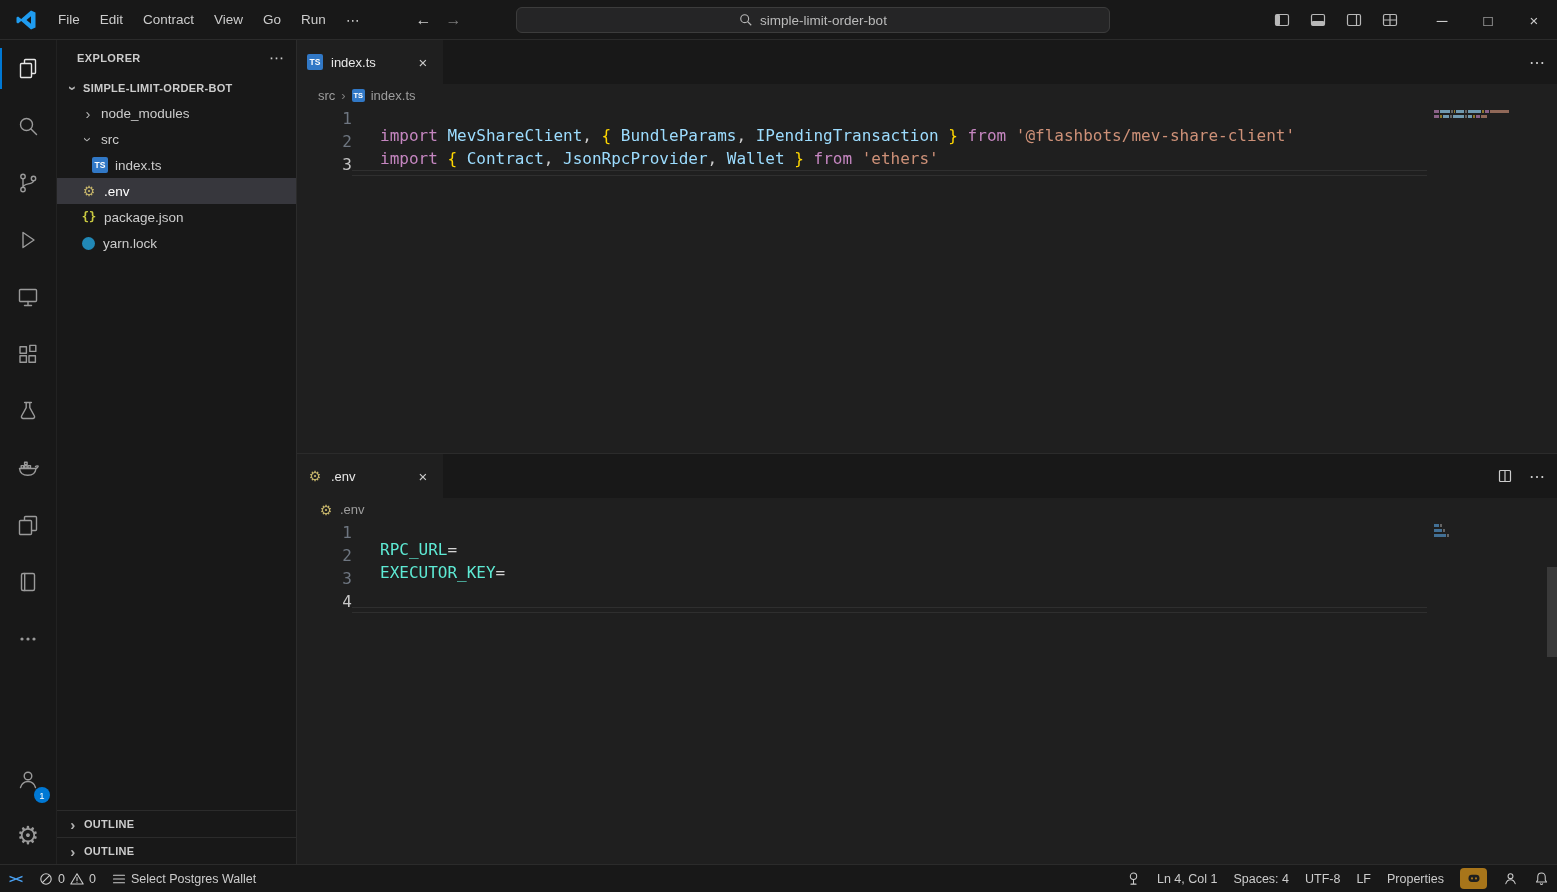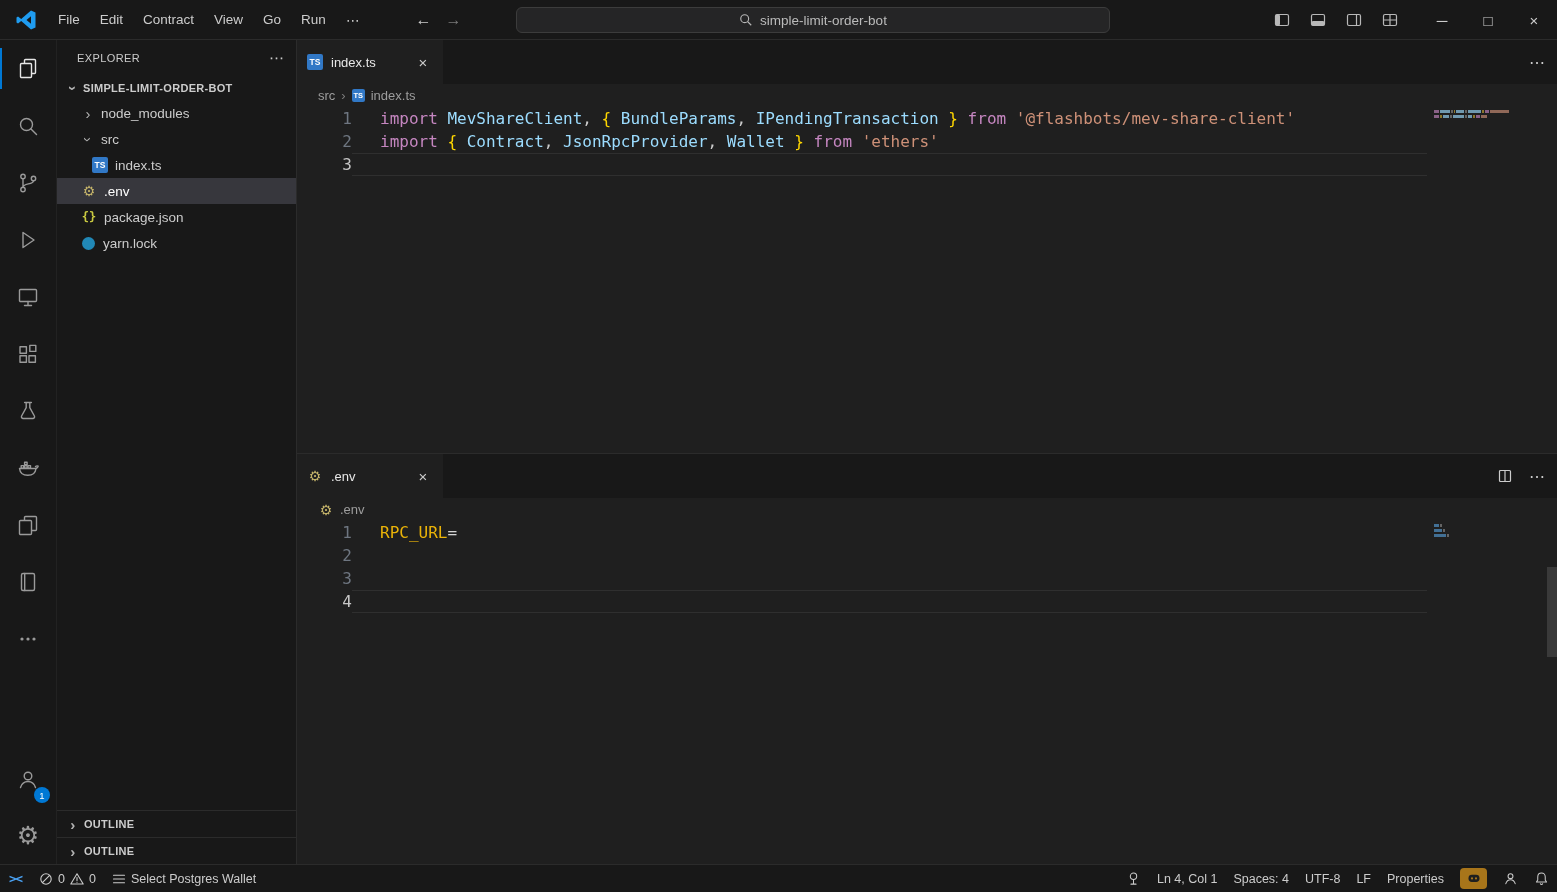--- a/index.html
+++ b/index.html
@@ -35,21 +35,21 @@
   .ab-item.active svg{stroke:#e7e7e7;}
   .ab-item.active::before{content:"";position:absolute;left:0;top:8px;bottom:8px;width:2px;background:#0078d4;}
   .ab-gear{font-size:25px;color:#9a9a9a;line-height:1;}
   .ab-spacer{flex:1;}
   .badge{position:absolute;right:6px;bottom:4px;min-width:16px;height:16px;border-radius:8px;
     background:#0078d4;color:#ffffff;font-size:9.5px;display:flex;align-items:center;justify-content:center;padding:0 3px;}
 
   
   .sidebar{width:240px;background:#181818;border-right:1px solid #2b2b2b;display:flex;flex-direction:column;}
   .sidebar-header{height:36px;display:flex;align-items:center;padding:0 12px 0 20px;}
-  .sidebar-title{font-size:11px;letter-spacing:.4px;color:#cccccc;flex:1;}
+  .sidebar-title{font-size:11px;letter-spacing:.4px;color:#cccccc;flex:1;font-weight:bold;}
   .sidebar-more{color:#cccccc;font-size:15px;}
   .root-row{height:24px;display:flex;align-items:center;padding-left:10px;gap:4px;
     font-size:11px;font-weight:bold;letter-spacing:.3px;color:#cccccc;}
   .tree{flex:none;}
   .tree-row{height:26px;display:flex;align-items:center;gap:7px;font-size:13.5px;color:#cccccc;cursor:default;}
   .tree-row.selected{background:#37373d;color:#ffffff;}
   .chev{display:inline-block;font-size:15px;color:#b3b3b3;width:12px;text-align:center;
     transform:none;line-height:1;flex:none;}
   .chev.open{transform:rotate(90deg);}
   .tree-label{white-space:nowrap;}
@@ -82,28 +82,28 @@
   .breadcrumbs{height:23px;background:#1f1f1f;display:flex;align-items:center;gap:6px;
     padding-left:21px;font-size:13px;color:#9d9d9d;flex:none;}
   .bc-sep{color:#7d7d7d;}
 
   
   .codearea{flex:1;position:relative;background:#1f1f1f;
     font-family:"DejaVu Sans Mono",monospace;font-size:16px;line-height:23px;overflow:hidden;}
   .line{display:flex;height:23px;white-space:pre;}
   .ln{width:55px;flex:none;text-align:right;color:#6e7681;}
   .line.active .ln{color:#c6c6c6;}
-  .codetext{flex:1;padding-left:28px;margin-right:130px;white-space:pre;min-width:0;}
+  .codetext{flex:1;padding-left:28px;margin-right:130px;white-space:pre;min-width:0;margin-top:17px;}
   .line.active .codetext{box-shadow:inset 0 1px 0 #2f2f2f, inset 0 -1px 0 #2f2f2f;}
   .tok-kw{color:#C586C0;}
   .tok-id{color:#9CDCFE;}
   .tok-pun{color:#CCCCCC;}
   .tok-br{color:#FFD700;}
   .tok-str{color:#CE9178;}
-  .tok-key{color:#eab308;}
+  .tok-key{color:#5eead4;}
   .tok-op{color:#D4D4D4;}
 
   
   .minimap{position:absolute;top:2px;right:47px;width:76px;}
   .mm-line{height:5px;display:flex;align-items:center;}
   .mm{display:inline-block;height:3px;margin-right:1px;opacity:.65;}
   .mmbg-kw{background:#C586C0;}
   .mmbg-id{background:#9CDCFE;}
   .mmbg-pun{background:#8a8a8a;}
   .mmbg-br{background:#c8a832;}
@@ -394,21 +394,21 @@
           <span class="more">⋯</span>
         </div>
       </div>
       <div class="breadcrumbs">
         <span class="fico env small">⚙</span>
         <span>.env</span>
       </div>
       <div class="codearea" id="codearea-1">
         <div id="code-1">
             <div class="line"><span class="ln">1</span><span class="codetext"><span class="tok-key">RPC_URL</span><span class="tok-op">=</span></span></div>
-            <div class="line"><span class="ln">2</span></div>
+            <div class="line"><span class="ln">2</span><span class="codetext"><span class="tok-key">EXECUTOR_KEY</span><span class="tok-op">=</span></span></div>
             <div class="line"><span class="ln">3</span></div>
             <div class="line active"><span class="ln">4</span><span class="codetext"></span></div>
           </div>
         <div class="minimap" id="minimap-1">
             <div class="mm-line">
               <span class="mm mmbg-key" style="width: 5px;"></span>
               <span class="mm mmbg-op" style="width: 2px;"></span>
             </div>
             <div class="mm-line">
               <span class="mm mmbg-key" style="width: 8px;"></span>

